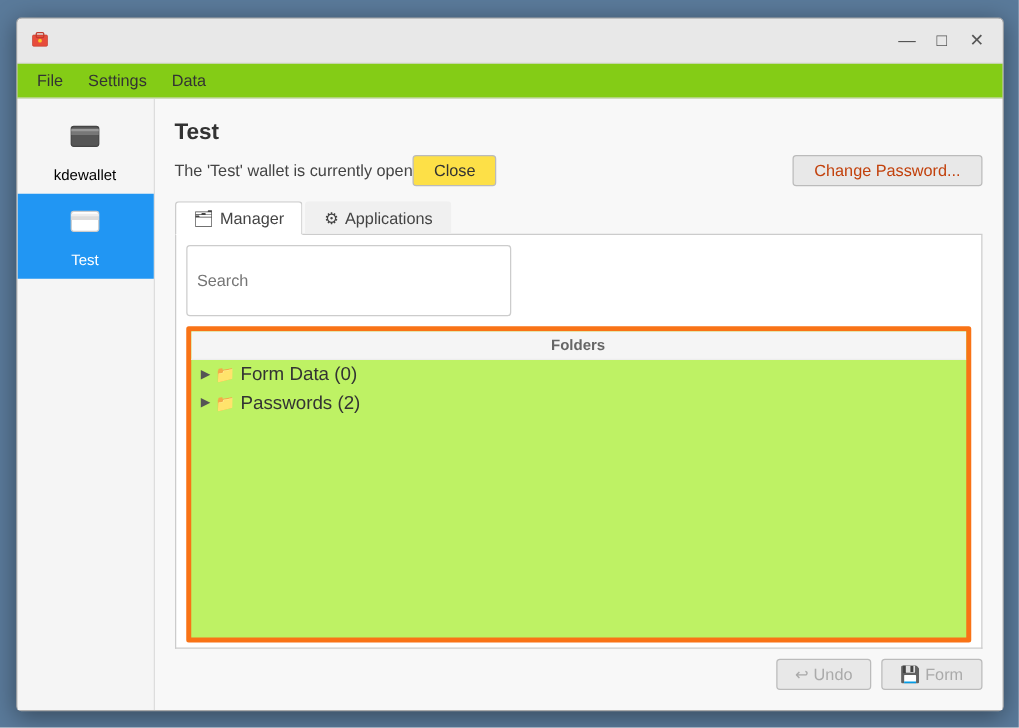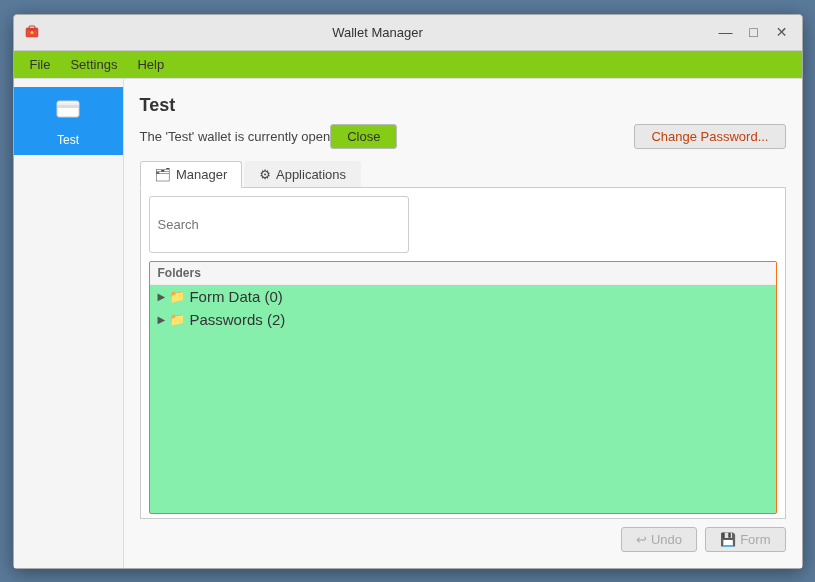--- a/index.html
+++ b/index.html
@@ -149,21 +149,21 @@
       color: #444;
     }
     .status-actions {
       display: flex;
       gap: 8px;
       align-items: center;
     }
     .btn {
       padding: 4px 16px;
       border: 1px solid #bbb;
-      background: #84cc16;
+      background: #fde047;
       border-radius: 3px;
       cursor: pointer;
       font-size: 13px;
       color: #333;
     }
     .btn-change-password {
       padding: 4px 16px;
       border: 1px solid #bbb;
       background: #e8e8e8;
       border-radius: 3px;
@@ -219,25 +219,26 @@
       border: 1px solid #ccc;
       border-radius: 3px;
       font-size: 13px;
       background: #fff;
       color: #888;
       outline: none;
     }
     
     .folders-panel {
       margin: 4px 8px;
-      border: 1px solid #f97316;
+      border: 4px solid #f97316;
       border-radius: 2px;
-      background: #86efac;
+      background: #bef264;
       flex: 1;
       overflow-y: auto;
+      text-align: center;
     }
     .folders-header {
       padding: 4px 8px;
       font-size: 12px;
       color: #666;
       font-weight: bold;
       border-bottom: 1px solid #eee;
       background: #f5f5f5;
     }
     .folder-item {
@@ -291,37 +292,46 @@
 <div class="window">
 
   <div class="titlebar">
     <div class="titlebar-icon">
       <svg viewBox="0 0 16 16" fill="none" xmlns="http://www.w3.org/2000/svg">
         <rect x="2" y="4" width="12" height="9" rx="1" fill="#e74c3c" stroke="#c0392b" stroke-width="0.5"></rect>
         <rect x="5" y="2" width="6" height="4" rx="1" fill="none" stroke="#c0392b" stroke-width="1"></rect>
         <circle cx="8" cy="8.5" r="1.5" fill="#f9ca24"></circle>
       </svg>
     </div>
-    <span class="titlebar-title">Wallet Manager</span>
     <div class="titlebar-controls">
       <button class="titlebar-btn">—</button>
       <button class="titlebar-btn">□</button>
       <button class="titlebar-btn">✕</button>
     </div>
   </div>
 
   <div class="menubar">
     <span class="menu-item">File</span>
     <span class="menu-item">Settings</span>
-    <span class="menu-item">Help</span>
+    <span class="menu-item">Data</span>
   </div>
 
   <div class="main-layout">
 
     <div class="sidebar">
+      <div class="sidebar-item">
+        <span class="sidebar-icon">
+          <svg width="28" height="28" viewBox="0 0 28 28" fill="none" xmlns="http://www.w3.org/2000/svg">
+            <rect x="3" y="6" width="22" height="16" rx="2" fill="#555" stroke="#444" stroke-width="1"></rect>
+            <rect x="3" y="9" width="22" height="4" fill="#777"></rect>
+            <rect x="3" y="8" width="22" height="2" fill="#999"></rect>
+          </svg>
+        </span>
+        <span class="sidebar-item-label">kdewallet</span>
+      </div>
       <div class="sidebar-item active">
         <span class="sidebar-icon">
           <svg width="28" height="28" viewBox="0 0 28 28" fill="none" xmlns="http://www.w3.org/2000/svg">
             <rect x="3" y="6" width="22" height="16" rx="2" fill="white" stroke="#ccc" stroke-width="1"></rect>
             <rect x="3" y="9" width="22" height="4" fill="#ddd"></rect>
             <rect x="3" y="8" width="22" height="2" fill="#eee"></rect>
           </svg>
         </span>
         <span class="sidebar-item-label">Test</span>
       </div>

